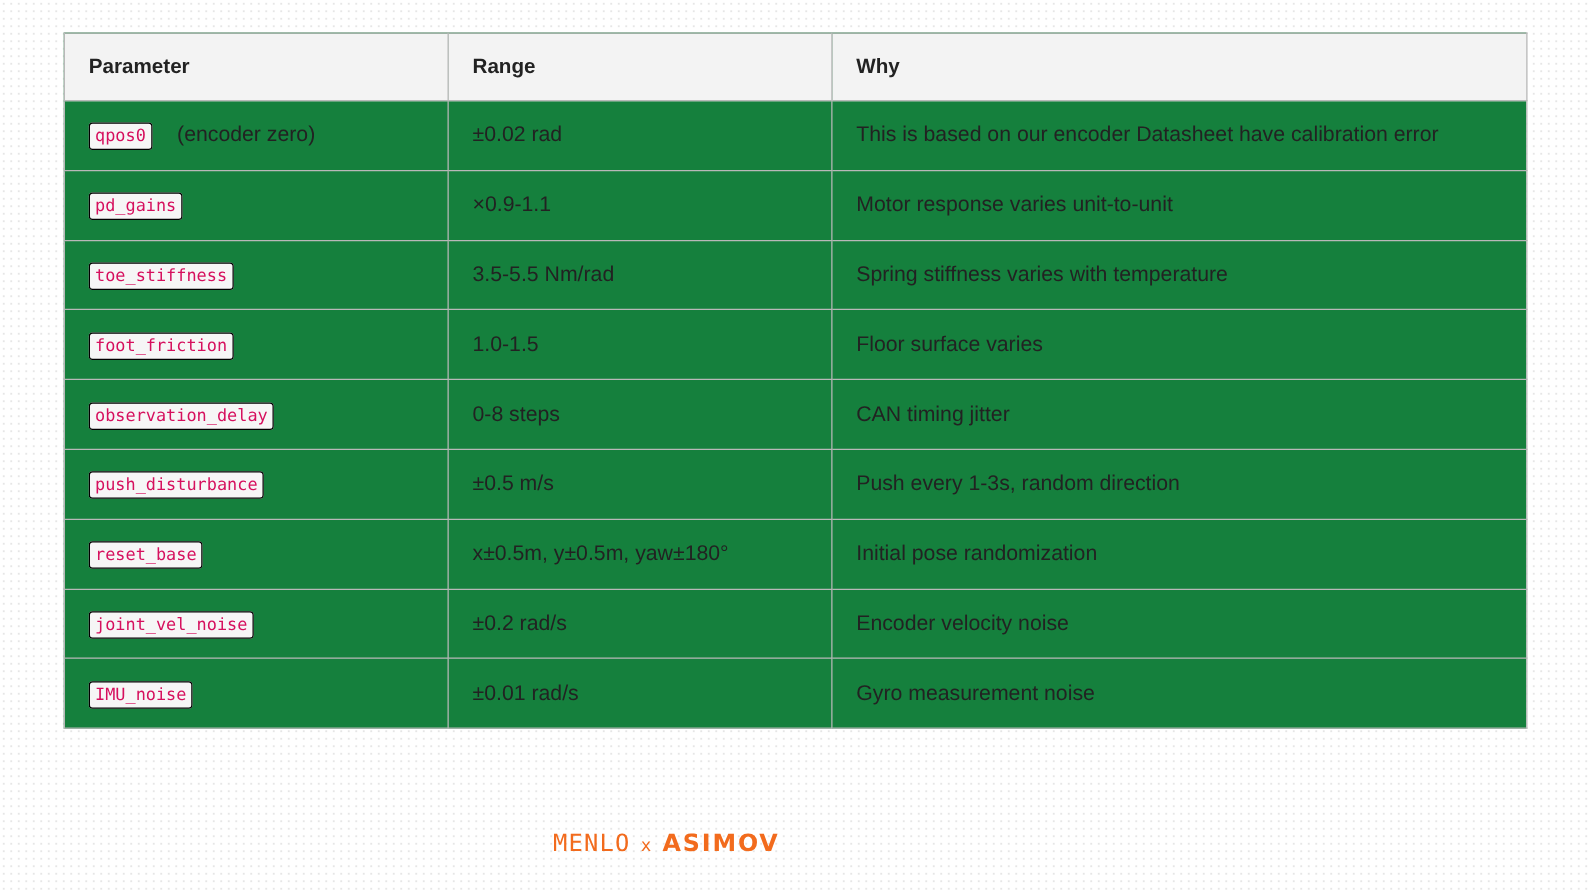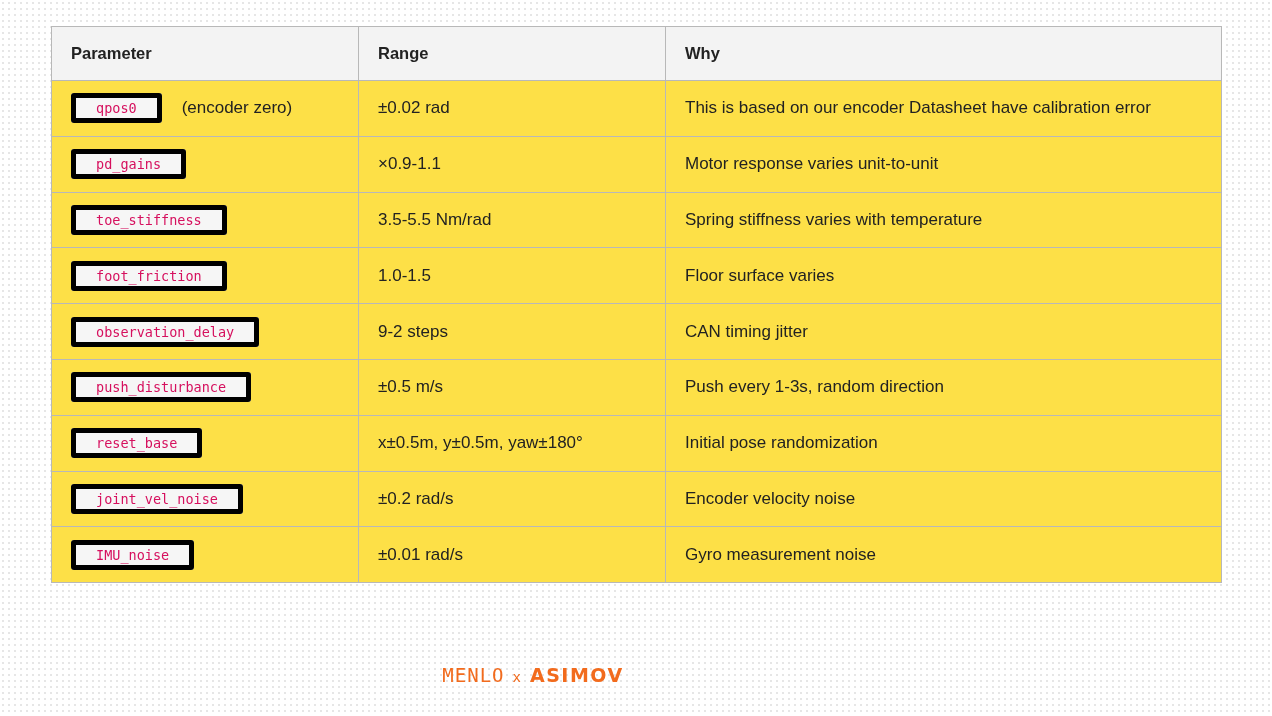--- a/index.html
+++ b/index.html
@@ -6,21 +6,21 @@
     body {
       width: 1272px; height: 716px; overflow: hidden; position: relative;
       background-color: #ffffff;
       background-image: radial-gradient(circle, #e6e6e6 0.8px, transparent 1px);
       background-size: 6px 6px;
       font-family: "Liberation Sans", sans-serif;
       color: #222;
     }
     .table-wrap {
       position: absolute; left: 51px; top: 26px; width: 1170px;
-      background: #fde047;
+      background: #15803d;
     }
     table {
       border-collapse: collapse; width: 1170px; table-layout: fixed;
     }
     th, td {
       border: 1px solid #b8b8b8;
       text-align: left;
       padding: 0 0 0 19px;
       font-size: 17px;
       color: #222;
@@ -31,23 +31,23 @@
     }
     td { height: 54.8px; }
     col.c1 { width: 307px; }
     col.c2 { width: 307px; }
     col.c3 { width: 556px; }
     code {
       font-family: "DejaVu Sans Mono", monospace;
       font-size: 13.5px;
       color: #d6105e;
       background: #f6f6f6;
-      border: 5px solid #000000;
+      border: 1px solid #000000;
       border-radius: 3px;
-      padding: 2px 20px;
+      padding: 2px 4px;
     }
     .suffix { margin-left: 20px; }
     .footer {
       position: absolute; left: 0; top: 664px; width: 1066px;
       text-align: center; color: #f26b1d;
       font-size: 20px; letter-spacing: 1px;
     }
     .footer .menlo { font-family: "DejaVu Sans Mono", monospace; font-weight: normal; font-size: 19px; }
     .footer .x { font-family: "DejaVu Sans Mono", monospace; font-size: 14px; margin: 0 8px; }
     .footer .asimov { font-family: "DejaVu Sans", sans-serif; font-weight: bold; font-size: 19px; letter-spacing: 1.5px; }
@@ -85,21 +85,21 @@
         <td>3.5-5.5 Nm/rad</td>
         <td>Spring stiffness varies with temperature</td>
       </tr>
       <tr>
         <td><code>foot_friction</code></td>
         <td>1.0-1.5</td>
         <td>Floor surface varies</td>
       </tr>
       <tr>
         <td><code>observation_delay</code></td>
-        <td>9-2 steps</td>
+        <td>0-8 steps</td>
         <td>CAN timing jitter</td>
       </tr>
       <tr>
         <td><code>push_disturbance</code></td>
         <td>±0.5 m/s</td>
         <td>Push every 1-3s, random direction</td>
       </tr>
       <tr>
         <td><code>reset_base</code></td>
         <td>x±0.5m, y±0.5m, yaw±180°</td>

